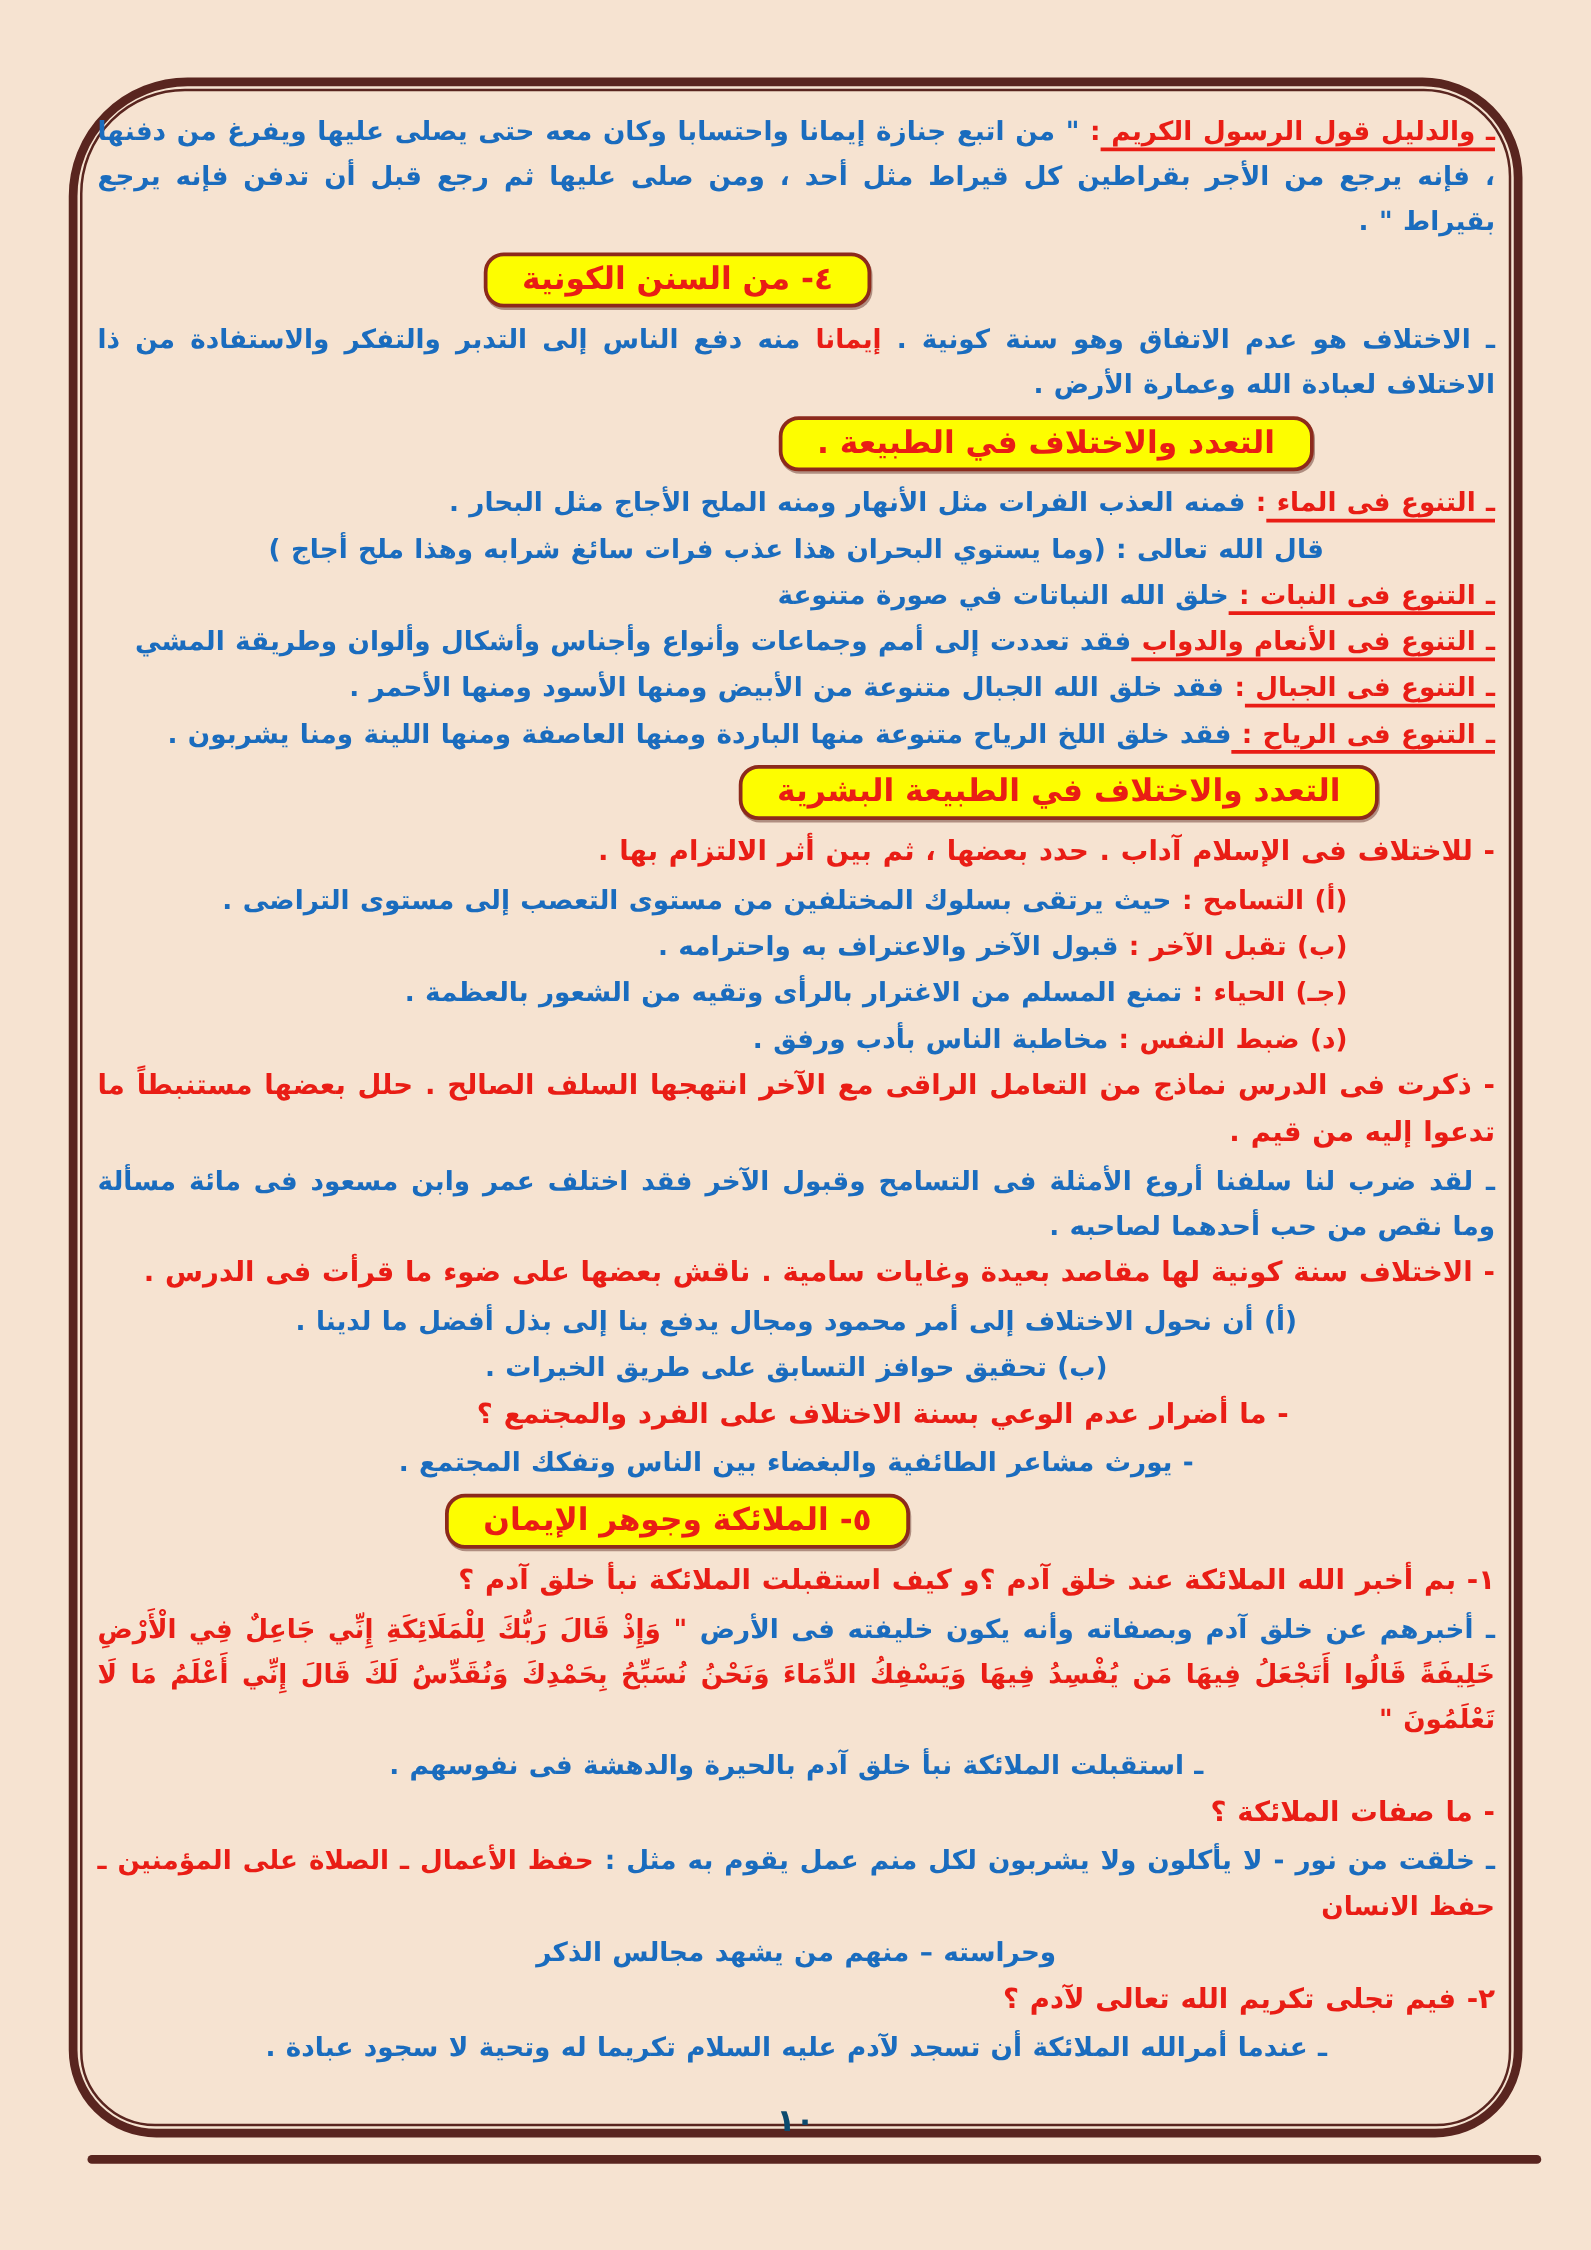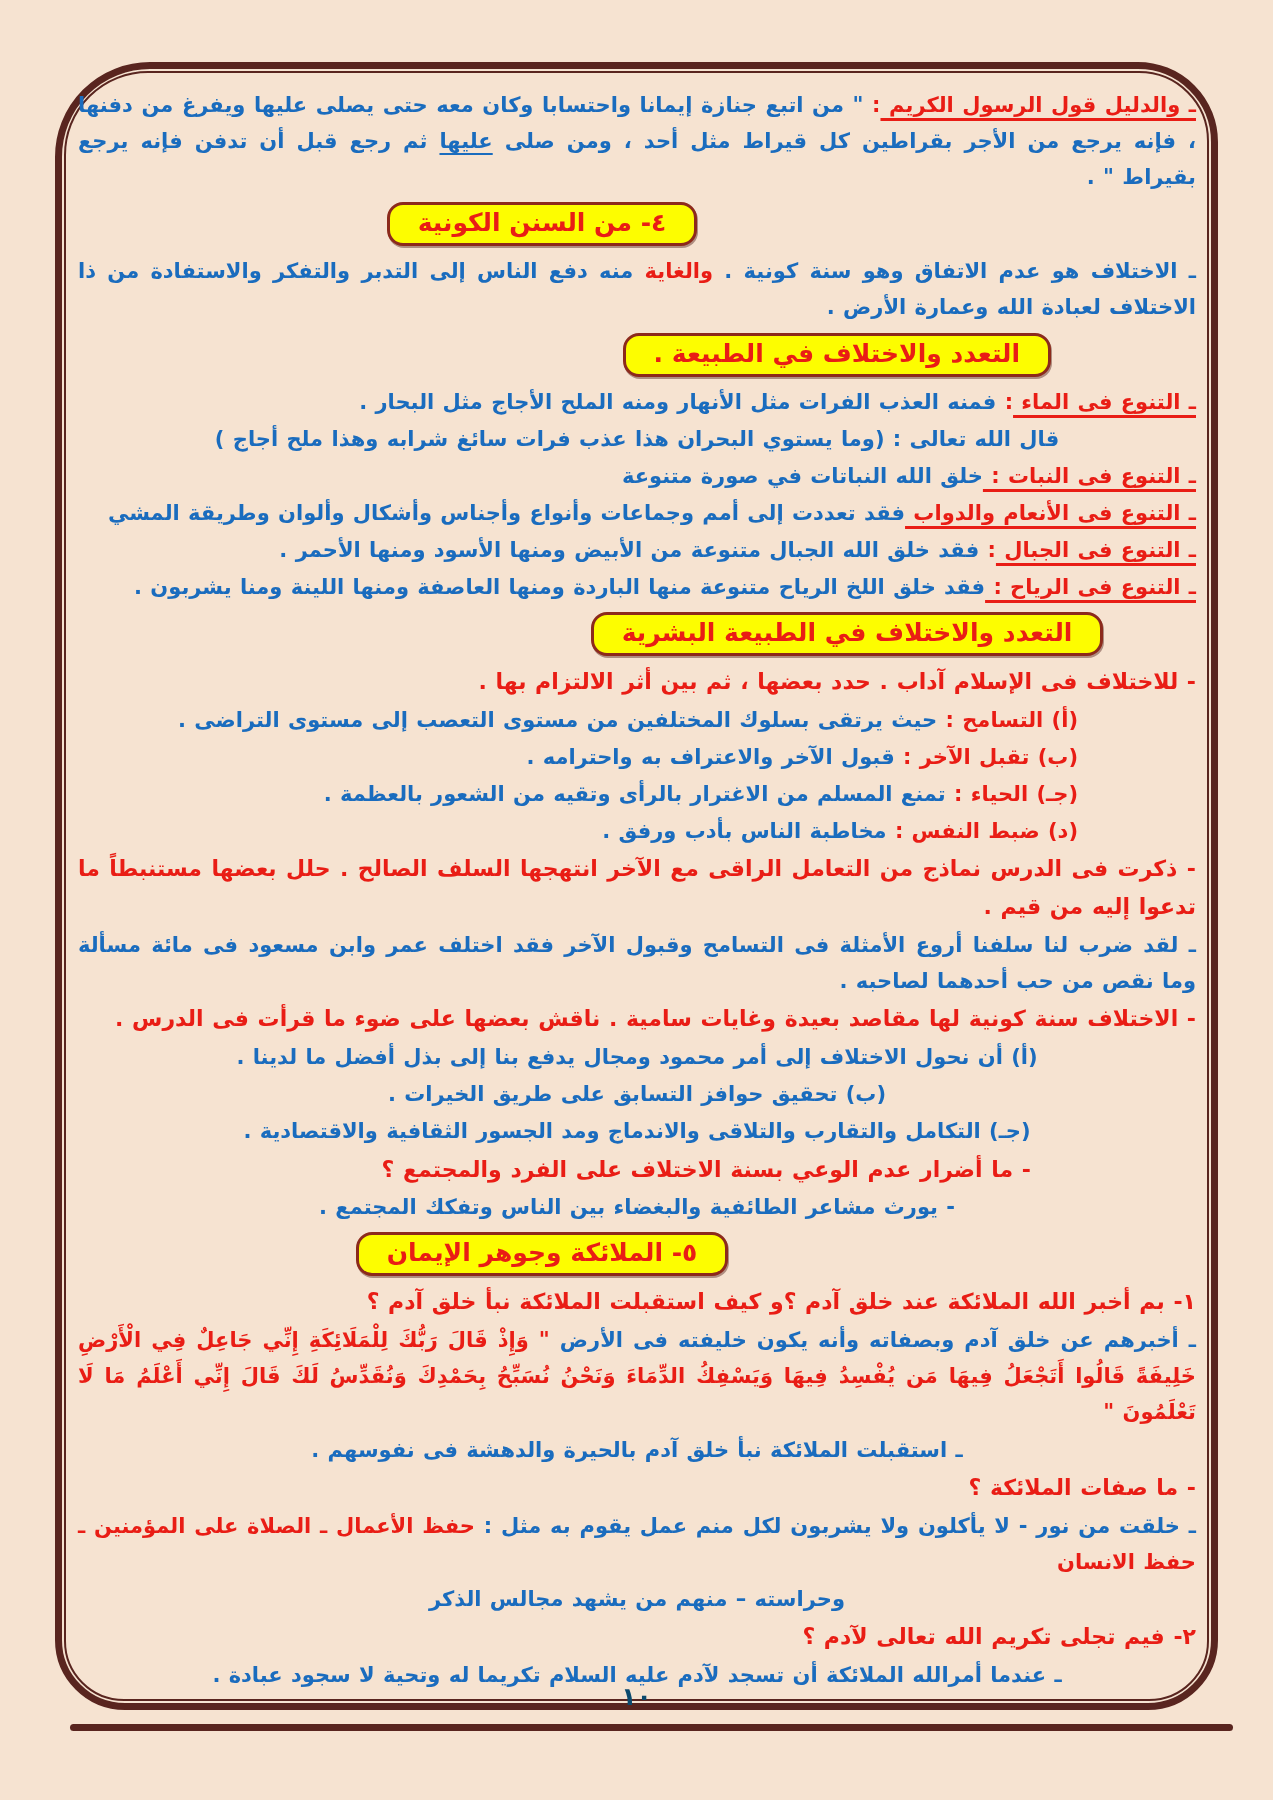--- a/index.html
+++ b/index.html
@@ -41,21 +41,21 @@
   .line{
     font-size:21px;font-weight:bold;line-height:1.72;margin:1px 0;
     word-spacing:1px;
   }
   .align-right{text-align:right;}
   .align-center{text-align:center;}
   .align-justify{text-align:justify;}
   .indent{padding-right:118px;}
   .padq{padding-right:165px;}
   .t-b{color:var(--blue);}
-  .t-bu{color:var(--blue);text-decoration:underline;text-underline-offset:5px;}
+  .t-bu{color:var(--blue);text-underline-offset:5px;}
   .t-r{color:var(--red);}
   .t-ru{color:var(--red);text-decoration:underline;text-decoration-color:var(--red);text-decoration-thickness:2.5px;text-underline-offset:6px;}
   .t-rq{color:var(--red);font-size:22px;}
   .t-v{color:var(--red);}
   .hrow{display:flex;justify-content:center;align-items:center;margin:7px 0;direction:rtl;}
   .shift-left .hbox{margin-left:0;margin-right:190px;}
   .shift-right{justify-content:center;}
   .shift-right .hbox{margin-left:0;margin-right:-420px;}
   .hbox{
     background:var(--yellow);
@@ -77,21 +77,21 @@
 </head>
 <body>
 
 <div class="page">
   <div class="frame"></div>
   <div class="content">
       <div class="line align-justify"><span class="t-ru">ـ والدليل قول الرسول الكريم </span><span class="t-r">: </span><span class="t-b">" من اتبع جنازة إيمانا واحتسابا وكان معه حتى يصلى عليها ويفرغ من دفنها ، فإنه يرجع من الأجر بقراطين كل قيراط مثل أحد ، ومن صلى </span><span class="t-bu">عليها</span><span class="t-b"> ثم رجع قبل أن تدفن فإنه يرجع بقيراط " .</span></div>
       <div class="hrow shift-left">
         <div class="hbox">٤- من السنن الكونية</div>
       </div>
-      <div class="line align-justify"><span class="t-b">ـ الاختلاف هو عدم الاتفاق وهو سنة كونية . </span><span class="t-r">والغاية</span><span class="t-b"> منه دفع الناس إلى التدبر والتفكر والاستفادة من ذا الاختلاف لعبادة الله وعمارة الأرض .</span></div>
+      <div class="line align-justify"><span class="t-b">ـ الاختلاف هو عدم الاتفاق وهو سنة كونية . </span><span class="t-r">إيمانا</span><span class="t-b"> منه دفع الناس إلى التدبر والتفكر والاستفادة من ذا الاختلاف لعبادة الله وعمارة الأرض .</span></div>
       <div class="hrow shift-right">
         <span class="hdash">-</span>
         <div class="hbox">التعدد والاختلاف في الطبيعة .</div>
       </div>
       <div class="line align-right"><span class="t-ru">ـ التنوع فى الماء </span><span class="t-r">: </span><span class="t-b">فمنه العذب الفرات مثل الأنهار ومنه الملح الأجاج مثل البحار .</span></div>
       <div class="line align-center"><span class="t-b">قال الله تعالى : (وما يستوي البحران هذا عذب فرات سائغ شرابه وهذا ملح أجاج )</span></div>
       <div class="line align-right"><span class="t-ru">ـ التنوع فى النبات : </span><span class="t-b">خلق الله النباتات في صورة متنوعة</span></div>
       <div class="line align-right"><span class="t-ru">ـ التنوع فى الأنعام والدواب </span><span class="t-b">فقد تعددت إلى أمم وجماعات وأنواع وأجناس وأشكال وألوان  وطريقة المشي</span></div>
       <div class="line align-right"><span class="t-ru">ـ التنوع فى الجبال </span><span class="t-r">: </span><span class="t-b">فقد خلق الله الجبال متنوعة من الأبيض ومنها الأسود ومنها الأحمر .</span></div>
       <div class="line align-right"><span class="t-ru">ـ التنوع فى الرياح : </span><span class="t-b">فقد خلق اللخ الرياح متنوعة منها الباردة ومنها العاصفة ومنها اللينة ومنا يشربون .</span></div>
@@ -101,21 +101,20 @@
       <div class="line align-right"><span class="t-rq">-  للاختلاف فى الإسلام آداب . حدد بعضها ، ثم بين أثر الالتزام بها .</span></div>
       <div class="line align-right indent"><span class="t-r">(أ) التسامح : </span><span class="t-b">حيث يرتقى بسلوك المختلفين من مستوى التعصب إلى مستوى التراضى .</span></div>
       <div class="line align-right indent"><span class="t-r">(ب) تقبل الآخر : </span><span class="t-b">قبول الآخر والاعتراف به واحترامه .</span></div>
       <div class="line align-right indent"><span class="t-r">(جـ) الحياء : </span><span class="t-b">تمنع المسلم من الاغترار بالرأى وتقيه من الشعور بالعظمة .</span></div>
       <div class="line align-right indent"><span class="t-r">(د) ضبط النفس : </span><span class="t-b">مخاطبة الناس بأدب ورفق .</span></div>
       <div class="line align-justify"><span class="t-rq">-  ذكرت فى الدرس نماذج من التعامل الراقى مع الآخر انتهجها السلف الصالح . حلل بعضها مستنبطاً ما تدعوا إليه من قيم .</span></div>
       <div class="line align-justify"><span class="t-b">ـ لقد ضرب لنا سلفنا أروع الأمثلة فى التسامح وقبول الآخر فقد اختلف عمر وابن مسعود فى مائة مسألة وما نقص من حب أحدهما لصاحبه .</span></div>
       <div class="line align-right"><span class="t-rq">- الاختلاف سنة كونية لها مقاصد بعيدة وغايات سامية . ناقش بعضها على ضوء ما قرأت فى الدرس .</span></div>
       <div class="line align-center"><span class="t-b">(أ) أن نحول الاختلاف إلى أمر محمود ومجال يدفع بنا إلى بذل أفضل ما لدينا .</span></div>
       <div class="line align-center"><span class="t-b">(ب) تحقيق حوافز التسابق على طريق الخيرات .</span></div>
-      <div class="line align-center"><span class="t-b">(جـ) التكامل والتقارب والتلاقى والاندماج ومد الجسور الثقافية والاقتصادية .</span></div>
       <div class="line align-right padq"><span class="t-rq">- ما أضرار  عدم الوعي بسنة الاختلاف على الفرد والمجتمع ؟</span></div>
       <div class="line align-center"><span class="t-b">- يورث مشاعر الطائفية والبغضاء بين الناس وتفكك المجتمع .</span></div>
       <div class="hrow shift-left">
         <div class="hbox">٥- الملائكة وجوهر الإيمان</div>
       </div>
       <div class="line align-right"><span class="t-rq">١- بم أخبر الله الملائكة عند خلق آدم ؟و كيف استقبلت الملائكة نبأ خلق آدم ؟</span></div>
       <div class="line align-justify"><span class="t-b">ـ أخبرهم عن خلق آدم وبصفاته وأنه يكون خليفته فى الأرض </span><span class="t-v">" وَإِذْ قَالَ رَبُّكَ لِلْمَلَائِكَةِ إِنِّي جَاعِلٌ فِي الْأَرْضِ خَلِيفَةً  قَالُوا أَتَجْعَلُ فِيهَا مَن يُفْسِدُ فِيهَا وَيَسْفِكُ الدِّمَاءَ وَنَحْنُ نُسَبِّحُ بِحَمْدِكَ وَنُقَدِّسُ لَكَ  قَالَ إِنِّي أَعْلَمُ مَا لَا تَعْلَمُونَ "</span></div>
       <div class="line align-center"><span class="t-b">ـ استقبلت الملائكة نبأ خلق آدم بالحيرة والدهشة فى نفوسهم .</span></div>
       <div class="line align-right"><span class="t-rq">- ما صفات الملائكة ؟</span></div>
       <div class="line align-justify"><span class="t-b">ـ خلقت من نور - لا يأكلون ولا يشربون لكل منم عمل يقوم به مثل : </span><span class="t-r">حفظ الأعمال ـ الصلاة على المؤمنين ـ حفظ الانسان</span></div>

